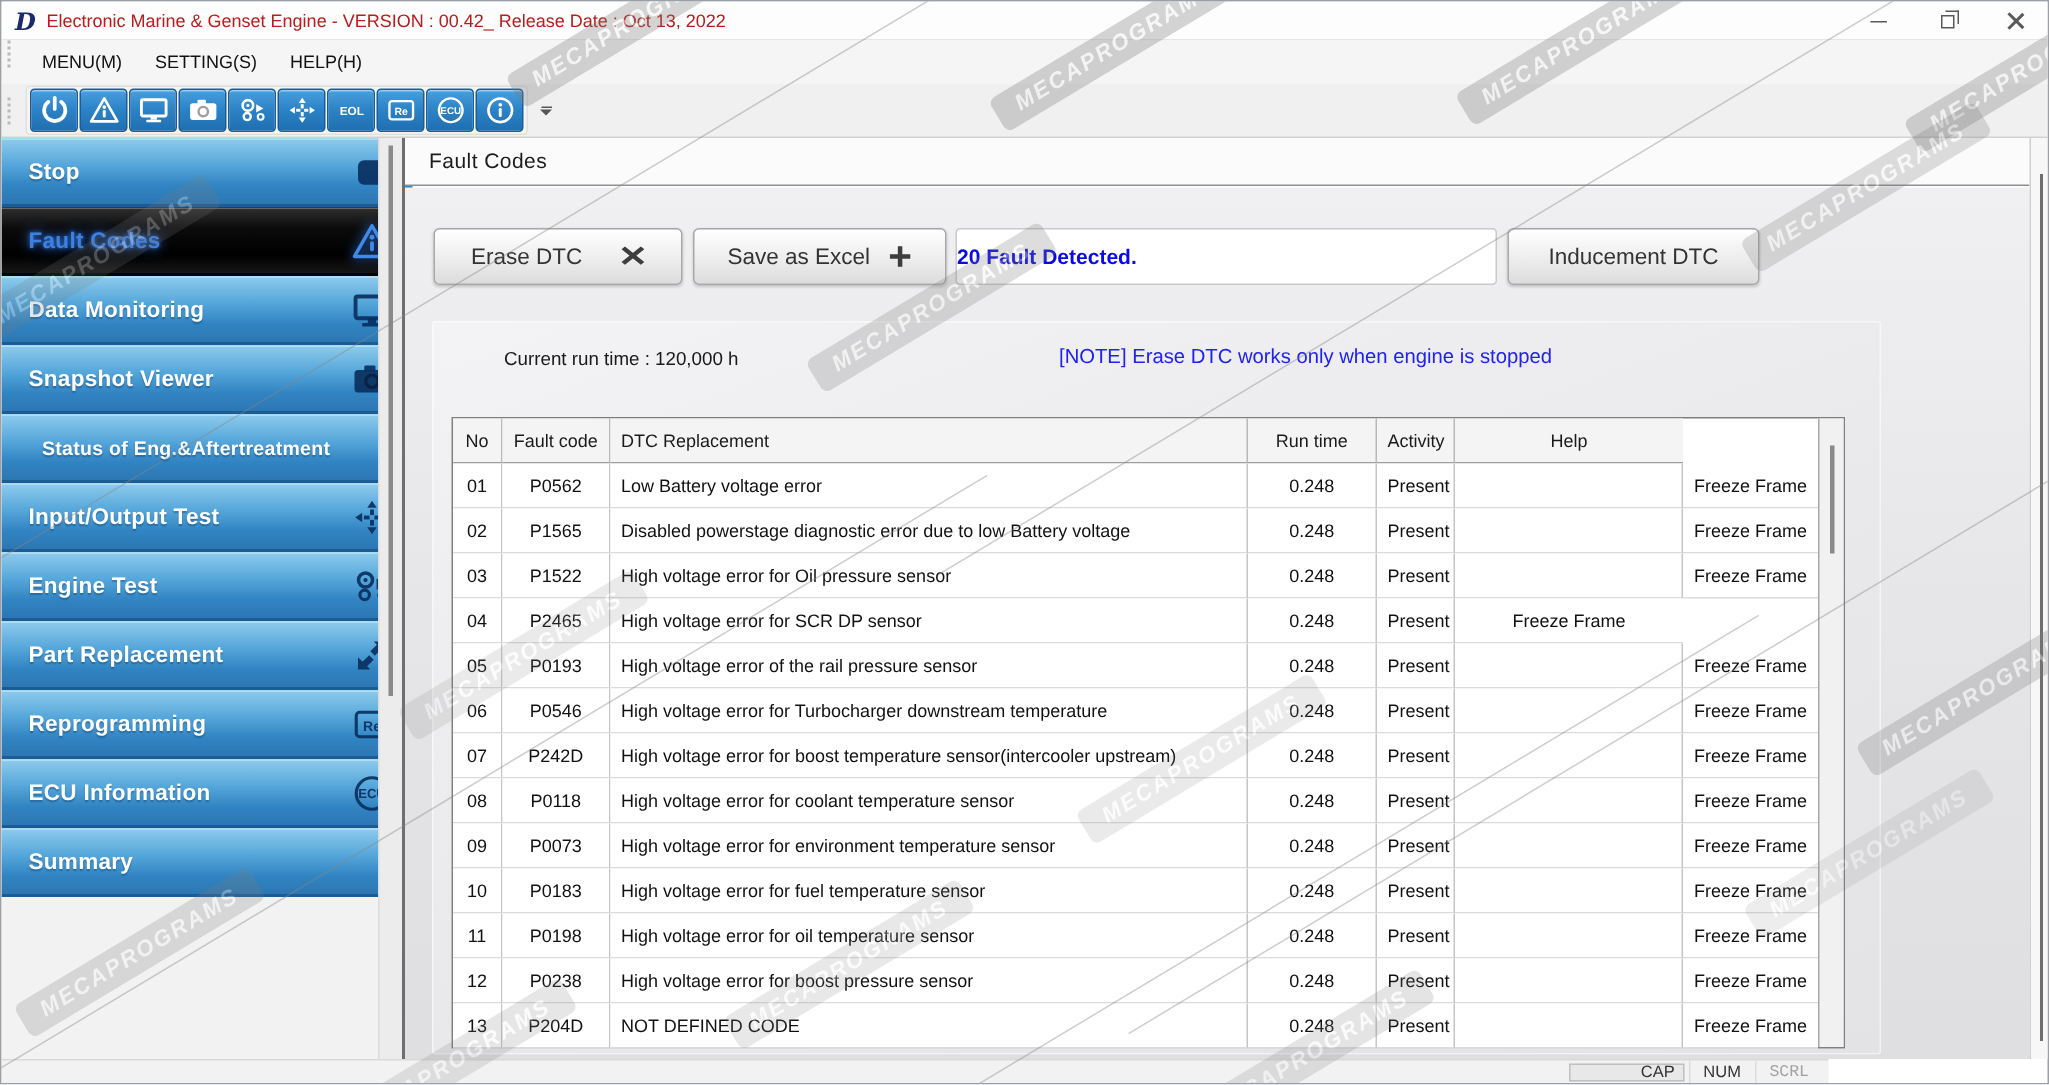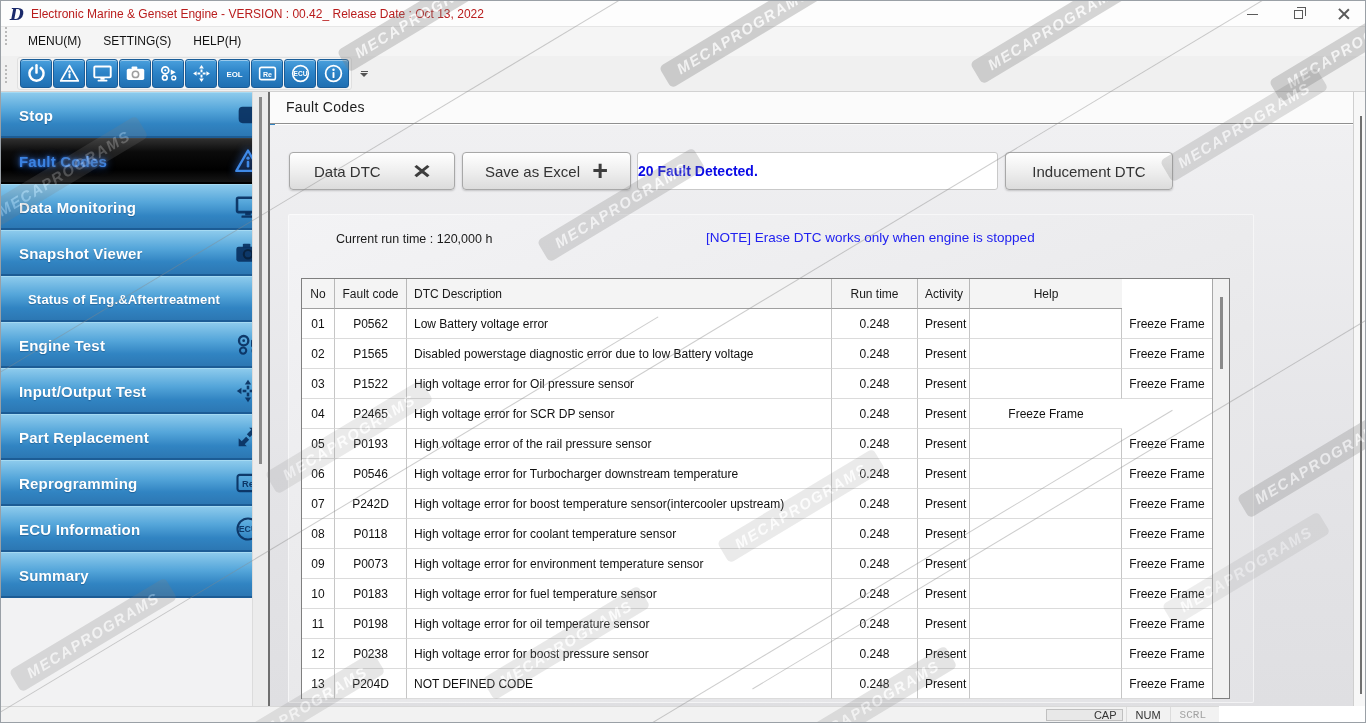--- a/index.html
+++ b/index.html
@@ -279,47 +279,47 @@
             <rect x="2" y="6.6" width="20" height="12.8" rx="2" fill="currentColor"></rect>
             <rect x="7.6" y="4" width="6.4" height="3.6" rx=".8" fill="currentColor"></rect>
             <circle cx="12" cy="13" r="3.6" stroke="rgba(0,0,0,.38)" stroke-width="1.8" fill="none"></circle>
           </svg>
         </span>
       </div>
       <div class="side-item small">
         <span class="side-label">Status of Eng.&amp;Aftertreatment</span>
       </div>
       <div class="side-item">
-        <span class="side-label">Engine Test</span>
-        <span class="side-icon">
-          <svg viewBox="0 0 24 24">
-            <circle cx="8.3" cy="8.3" r="4" stroke="currentColor" stroke-width="2" fill="none"></circle>
-            <circle cx="8.3" cy="8.3" r="1.2" fill="currentColor"></circle>
-            <circle cx="7.8" cy="16.8" r="2.7" stroke="currentColor" stroke-width="1.8" fill="none"></circle>
-            <path d="M14.6 7.4l5.6 3.2-5.6 3.2Z" fill="currentColor"></path>
-            <circle cx="18" cy="17" r="2.2" stroke="currentColor" stroke-width="1.6" fill="none"></circle>
-          </svg>
-        </span>
-      </div>
-      <div class="side-item">
         <span class="side-label">Input/Output Test</span>
         <span class="side-icon">
           <svg viewBox="0 0 24 24">
             <path d="M12 2.4 14.7 6.4H9.3Z" fill="currentColor"></path>
             <path d="M12 21.6 9.3 17.6h5.4Z" fill="currentColor"></path>
             <path d="M2.4 12 6.4 9.3v5.4Z" fill="currentColor"></path>
             <path d="M21.6 12l-4 2.7V9.3Z" fill="currentColor"></path>
             <rect x="10.9" y="7.4" width="2.2" height="3.2" fill="currentColor"></rect>
             <rect x="10.9" y="13.4" width="2.2" height="3.2" fill="currentColor"></rect>
             <rect x="7.4" y="10.9" width="3.2" height="2.2" fill="currentColor"></rect>
             <rect x="13.4" y="10.9" width="3.2" height="2.2" fill="currentColor"></rect>
           </svg>
         </span>
       </div>
       <div class="side-item">
+        <span class="side-label">Engine Test</span>
+        <span class="side-icon">
+          <svg viewBox="0 0 24 24">
+            <circle cx="8.3" cy="8.3" r="4" stroke="currentColor" stroke-width="2" fill="none"></circle>
+            <circle cx="8.3" cy="8.3" r="1.2" fill="currentColor"></circle>
+            <circle cx="7.8" cy="16.8" r="2.7" stroke="currentColor" stroke-width="1.8" fill="none"></circle>
+            <path d="M14.6 7.4l5.6 3.2-5.6 3.2Z" fill="currentColor"></path>
+            <circle cx="18" cy="17" r="2.2" stroke="currentColor" stroke-width="1.6" fill="none"></circle>
+          </svg>
+        </span>
+      </div>
+      <div class="side-item">
         <span class="side-label">Part Replacement</span>
         <span class="side-icon">
           <svg viewBox="0 0 24 24">
             <path d="M13 4h7v7l-2.6-2.6-3.8 3.8L11 9.6l3.8-3.8Z" fill="currentColor"></path>
             <path d="M11 20H4v-7l2.6 2.6 3.8-3.8 2.6 2.6-3.8 3.8Z" fill="currentColor"></path>
           </svg>
         </span>
       </div>
       <div class="side-item">
         <span class="side-label">Reprogramming</span>
@@ -347,21 +347,21 @@
       <div class="thumb"></div>
     </div>
   <div class="vdivider"></div>
 
   <div class="page-header">
     <span class="page-title">Fault Codes</span>
   </div>
 
   <div class="page-body">
     <div class="btn" id="erase-btn">
-      <span>Data DTC</span>
+      <span>Erase DTC</span>
       <span class="glyph">✕</span>
     </div>
     <div class="btn" id="save-btn">
       <span>Save as Excel</span>
       <span class="glyph">+</span>
     </div>
     <div id="fault-box">
       <span>20 Fault Detected.</span>
     </div>
     <div class="btn" id="inducement-btn">
@@ -370,21 +370,21 @@
 
     <div class="inner-panel">
       <div class="runtime">Current run time : 120,000 h</div>
       <div class="note">[NOTE] Erase DTC works only when engine is stopped</div>
 
       <div class="table-wrap">
         <div class="grid">
           <div class="trh" id="table-header">
               <div class="th c">No</div>
               <div class="th c">Fault code</div>
-              <div class="th l">DTC Description</div>
+              <div class="th l">DTC Replacement</div>
               <div class="th c">Run time</div>
               <div class="th l">Activity</div>
               <div class="th c">Help</div>
             </div>
           <div id="table-body">
               <div class="tr">
                 <div class="td c">01</div>
                 <div class="td c">P0562</div>
                 <div class="td l">Low Battery voltage error</div>
                 <div class="td c">0.248</div>

